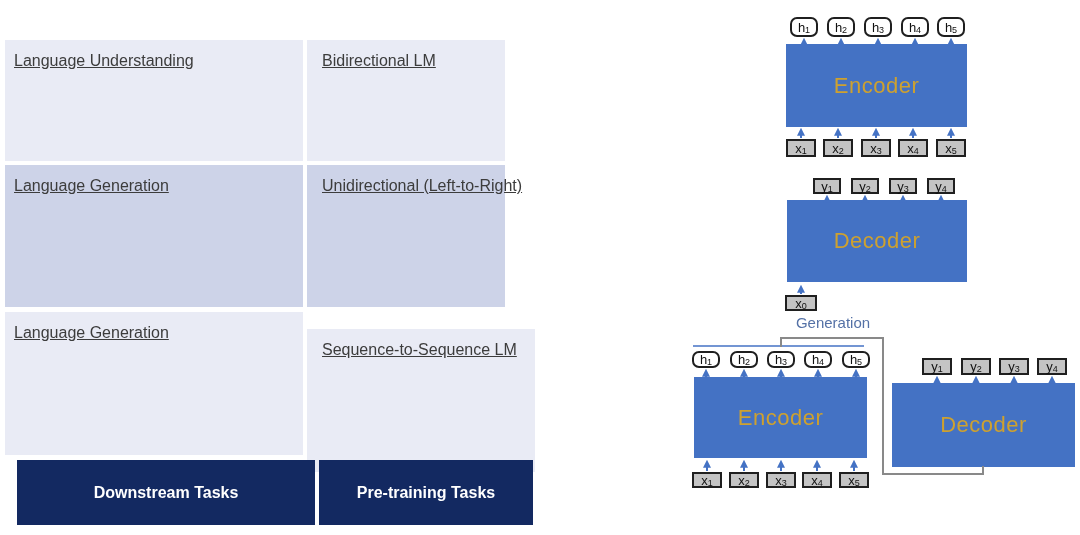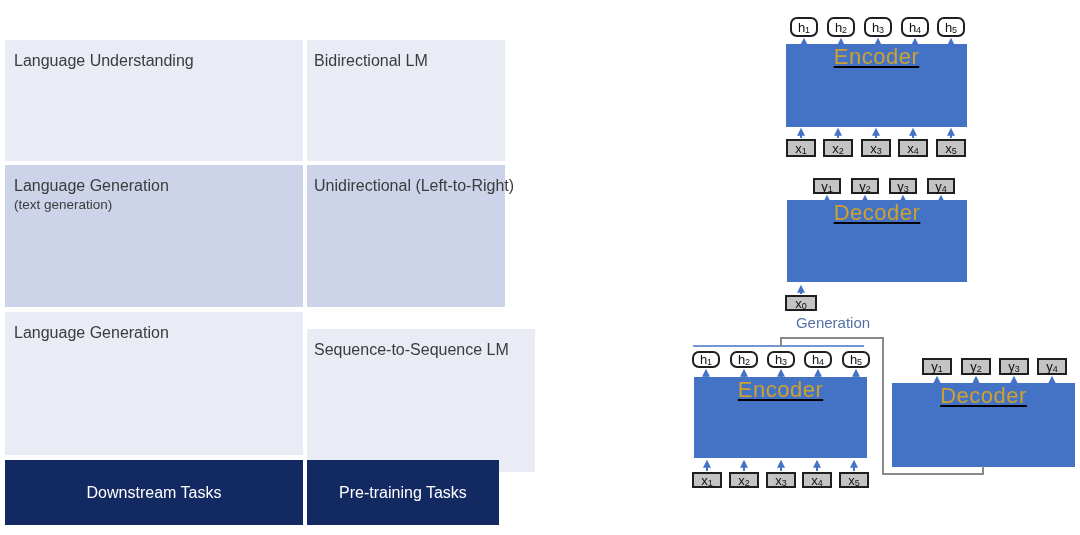--- a/index.html
+++ b/index.html
@@ -4,33 +4,33 @@
 <style>
   html,body{margin:0;padding:0;background:#fff;}
   .canvas{
     position:relative;width:1080px;height:535px;background:#fff;overflow:hidden;
     font-family:"Liberation Sans",sans-serif;
   }
   
   .cell{position:absolute;box-sizing:border-box;color:#3c3c3c;}
   .cell.light{background:var(--row-light,#E9EBF5);}
   .cell.dark{background:var(--row-dark,#CDD3E8);}
-  .cell.body{padding:11px 4px 0 9px;}
-  .cell.body.c2{padding-left:7px;}
+  .cell.body{padding:11px 4px 0 9px;text-decoration:underline;}
+  .cell.body.c2{padding-left:15px;}
   .cell .l1{font-size:16px;line-height:1.28;white-space:nowrap;}
   .cell .l2{font-size:13.5px;line-height:1.3;white-space:nowrap;}
   .cell.c2 .l2{font-size:16px;}
   .cell.head{
-    background:var(--header-navy,#132961);color:#fff;font-weight:normal;font-size:16px;
-    display:flex;align-items:center;justify-content:center;text-align:center;
+    background:var(--header-navy,#132961);color:#fff;font-weight:bold;font-size:16px;
+    display:flex;align-items:center;justify-content:center;text-align:center;margin-left:12px;
   }
   
   .block{
     position:absolute;box-sizing:border-box;background:var(--block-blue,#4472C4);
-    display:flex;align-items:flex-start;justify-content:center;text-decoration:underline;
+    display:flex;align-items:center;justify-content:center;
   }
   .block .blabel{
     color:var(--label-gold,#CEA12F);font-size:22px;letter-spacing:.5px;
   }
   .attn{
     position:absolute;left:783px;top:314px;width:100px;text-align:center;
     color:var(--attention-text,#5471A6);font-size:15px;
   }
   
   .token{
@@ -52,38 +52,37 @@
     <div class="l1">Language Understanding</div>
     <div class="l2"></div>
   </div>
   <div class="cell body light c2" style="left:307px;top:40px;width:198px;height:121px">
     <div class="l1">Bidirectional LM</div>
     <div class="l2"></div>
   </div>
 
   <div class="cell body dark" style="left:5px;top:165px;width:298px;height:142px">
     <div class="l1">Language Generation</div>
-    <div class="l2">(text generation)</div>
   </div>
   <div class="cell body dark c2" style="left:307px;top:165px;width:198px;height:142px">
     <div class="l1">Unidirectional (Left-to-Right)</div>
   </div>
 
   <div class="cell body light" style="left:5px;top:312px;width:298px;height:143px">
     <div class="l1">Language Generation</div>
   </div>
   <div class="cell body light c2" style="left:307px;top:329px;width:228px;height:143px">
     <div class="l1">Sequence-to-Sequence LM</div>
     <div class="l2"></div>
   </div>
 
   <div class="cell head" style="left:5px;top:460px;width:298px;height:65px">
     <span>Downstream Tasks</span>
   </div>
-  <div class="cell head" style="left:307px;top:460px;width:192px;height:65px">
+  <div class="cell head" style="left:307px;top:460px;width:214px;height:65px">
     <span>Pre-training Tasks</span>
   </div>
 
   <div class="block" style="left:786px;top:44px;width:181px;height:83px">
     <span class="blabel">Encoder</span>
   </div>
 
   <div class="block" style="left:787px;top:200px;width:180px;height:82px">
     <span class="blabel">Decoder</span>
   </div>

